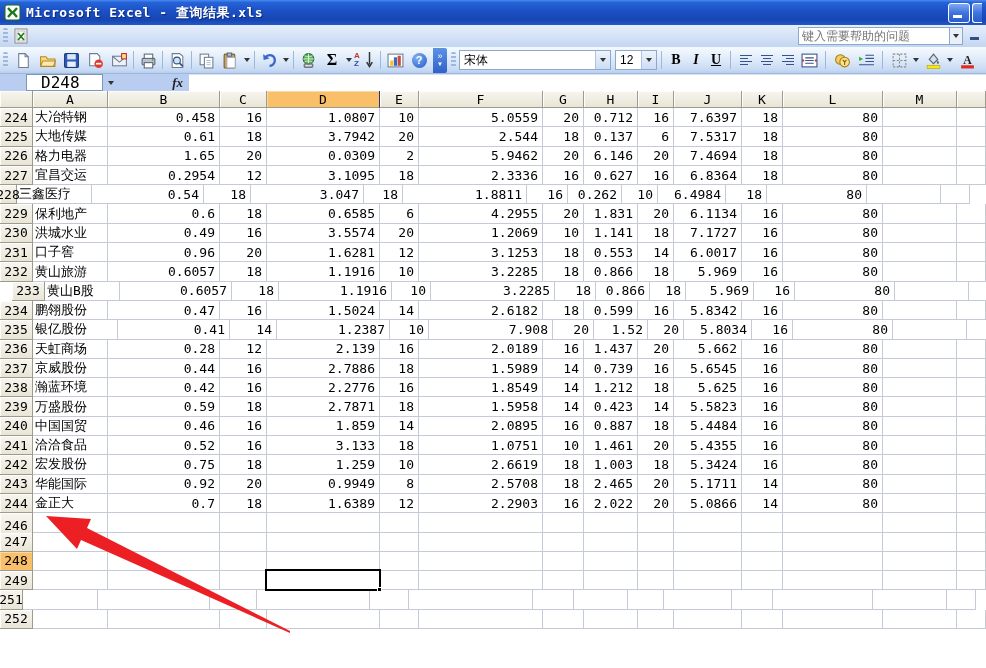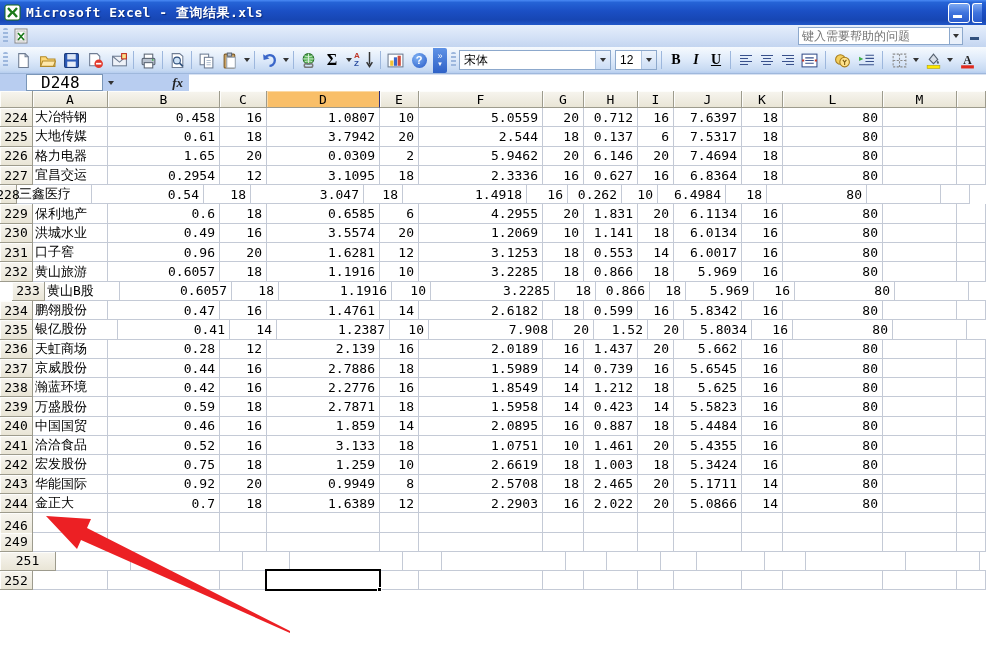--- a/index.html
+++ b/index.html
@@ -438,21 +438,21 @@
       <div class="cell c-num" style="width: 74px; height: 19.3103px;"></div>
       <div class="cell c-num" style="width: 29px; height: 19.3103px;"></div>
     </div>
     <div class="grid-row" style="height: 19.3103px;">
       <div class="gutter-cell" style="width: 17px; height: 19.3103px;">228</div>
       <div class="cell c-name" style="width: 75px; height: 19.3103px;">三鑫医疗</div>
       <div class="cell c-num" style="width: 112px; height: 19.3103px;">0.54</div>
       <div class="cell c-num" style="width: 47px; height: 19.3103px;">18</div>
       <div class="cell c-num" style="width: 113px; height: 19.3103px;">3.047</div>
       <div class="cell c-num" style="width: 39px; height: 19.3103px;">18</div>
-      <div class="cell c-num" style="width: 124px; height: 19.3103px;">1.4918</div>
+      <div class="cell c-num" style="width: 124px; height: 19.3103px;">1.8811</div>
       <div class="cell c-num" style="width: 41px; height: 19.3103px;">16</div>
       <div class="cell c-num" style="width: 54px; height: 19.3103px;">0.262</div>
       <div class="cell c-num" style="width: 36px; height: 19.3103px;">10</div>
       <div class="cell c-num" style="width: 68px; height: 19.3103px;">6.4984</div>
       <div class="cell c-num" style="width: 41px; height: 19.3103px;">18</div>
       <div class="cell c-num" style="width: 100px; height: 19.3103px;">80</div>
       <div class="cell c-num" style="width: 74px; height: 19.3103px;"></div>
       <div class="cell c-num" style="width: 29px; height: 19.3103px;"></div>
     </div>
     <div class="grid-row" style="height: 19.3103px;">
@@ -476,21 +476,21 @@
       <div class="gutter-cell" style="width: 33px; height: 19.3103px;">230</div>
       <div class="cell c-name" style="width: 75px; height: 19.3103px;">洪城水业</div>
       <div class="cell c-num" style="width: 112px; height: 19.3103px;">0.49</div>
       <div class="cell c-num" style="width: 47px; height: 19.3103px;">16</div>
       <div class="cell c-num" style="width: 113px; height: 19.3103px;">3.5574</div>
       <div class="cell c-num" style="width: 39px; height: 19.3103px;">20</div>
       <div class="cell c-num" style="width: 124px; height: 19.3103px;">1.2069</div>
       <div class="cell c-num" style="width: 41px; height: 19.3103px;">10</div>
       <div class="cell c-num" style="width: 54px; height: 19.3103px;">1.141</div>
       <div class="cell c-num" style="width: 36px; height: 19.3103px;">18</div>
-      <div class="cell c-num" style="width: 68px; height: 19.3103px;">6.0134</div>
+      <div class="cell c-num" style="width: 68px; height: 19.3103px;">7.1727</div>
       <div class="cell c-num" style="width: 41px; height: 19.3103px;">16</div>
       <div class="cell c-num" style="width: 100px; height: 19.3103px;">80</div>
       <div class="cell c-num" style="width: 74px; height: 19.3103px;"></div>
       <div class="cell c-num" style="width: 29px; height: 19.3103px;"></div>
     </div>
     <div class="grid-row" style="height: 19.3103px;">
       <div class="gutter-cell" style="width: 33px; height: 19.3103px;">231</div>
       <div class="cell c-name" style="width: 75px; height: 19.3103px;">口子窖</div>
       <div class="cell c-num" style="width: 112px; height: 19.3103px;">0.96</div>
       <div class="cell c-num" style="width: 47px; height: 19.3103px;">20</div>
@@ -538,21 +538,21 @@
       <div class="cell c-num" style="width: 41px; height: 19.3103px;">16</div>
       <div class="cell c-num" style="width: 100px; height: 19.3103px;">80</div>
       <div class="cell c-num" style="width: 74px; height: 19.3103px;"></div>
       <div class="cell c-num" style="width: 29px; height: 19.3103px;"></div>
     </div>
     <div class="grid-row" style="height: 19.3103px;">
       <div class="gutter-cell" style="width: 33px; height: 19.3103px;">234</div>
       <div class="cell c-name" style="width: 75px; height: 19.3103px;">鹏翎股份</div>
       <div class="cell c-num" style="width: 112px; height: 19.3103px;">0.47</div>
       <div class="cell c-num" style="width: 47px; height: 19.3103px;">16</div>
-      <div class="cell c-num" style="width: 113px; height: 19.3103px;">1.4761</div>
+      <div class="cell c-num" style="width: 113px; height: 19.3103px;">1.5024</div>
       <div class="cell c-num" style="width: 39px; height: 19.3103px;">14</div>
       <div class="cell c-num" style="width: 124px; height: 19.3103px;">2.6182</div>
       <div class="cell c-num" style="width: 41px; height: 19.3103px;">18</div>
       <div class="cell c-num" style="width: 54px; height: 19.3103px;">0.599</div>
       <div class="cell c-num" style="width: 36px; height: 19.3103px;">16</div>
       <div class="cell c-num" style="width: 68px; height: 19.3103px;">5.8342</div>
       <div class="cell c-num" style="width: 41px; height: 19.3103px;">16</div>
       <div class="cell c-num" style="width: 100px; height: 19.3103px;">80</div>
       <div class="cell c-num" style="width: 74px; height: 19.3103px;"></div>
       <div class="cell c-num" style="width: 29px; height: 19.3103px;"></div>
@@ -738,38 +738,72 @@
       <div class="cell c-num" style="width: 41px; height: 19.3103px;"></div>
       <div class="cell c-num" style="width: 54px; height: 19.3103px;"></div>
       <div class="cell c-num" style="width: 36px; height: 19.3103px;"></div>
       <div class="cell c-num" style="width: 68px; height: 19.3103px;"></div>
       <div class="cell c-num" style="width: 41px; height: 19.3103px;"></div>
       <div class="cell c-num" style="width: 100px; height: 19.3103px;"></div>
       <div class="cell c-num" style="width: 74px; height: 19.3103px;"></div>
       <div class="cell c-num" style="width: 29px; height: 19.3103px;"></div>
     </div>
     <div class="grid-row" style="height: 19.3103px;">
+      <div class="gutter-cell" style="width: 33px; height: 19.3103px;">247</div>
+      <div class="cell c-name" style="width: 75px; height: 19.3103px;"></div>
+      <div class="cell c-num" style="width: 112px; height: 19.3103px;"></div>
+      <div class="cell c-num" style="width: 47px; height: 19.3103px;"></div>
+      <div class="cell c-num" style="width: 113px; height: 19.3103px;"></div>
+      <div class="cell c-num" style="width: 39px; height: 19.3103px;"></div>
+      <div class="cell c-num" style="width: 124px; height: 19.3103px;"></div>
+      <div class="cell c-num" style="width: 41px; height: 19.3103px;"></div>
+      <div class="cell c-num" style="width: 54px; height: 19.3103px;"></div>
+      <div class="cell c-num" style="width: 36px; height: 19.3103px;"></div>
+      <div class="cell c-num" style="width: 68px; height: 19.3103px;"></div>
+      <div class="cell c-num" style="width: 41px; height: 19.3103px;"></div>
+      <div class="cell c-num" style="width: 100px; height: 19.3103px;"></div>
+      <div class="cell c-num" style="width: 74px; height: 19.3103px;"></div>
+      <div class="cell c-num" style="width: 29px; height: 19.3103px;"></div>
+    </div>
+    <div class="grid-row" style="height: 19.3103px;">
+      <div class="gutter-cell sel" style="width: 33px; height: 19.3103px;">248</div>
+      <div class="cell c-name" style="width: 75px; height: 19.3103px;"></div>
+      <div class="cell c-num" style="width: 112px; height: 19.3103px;"></div>
+      <div class="cell c-num" style="width: 47px; height: 19.3103px;"></div>
+      <div class="cell c-num" style="width: 113px; height: 19.3103px;"></div>
+      <div class="cell c-num" style="width: 39px; height: 19.3103px;"></div>
+      <div class="cell c-num" style="width: 124px; height: 19.3103px;"></div>
+      <div class="cell c-num" style="width: 41px; height: 19.3103px;"></div>
+      <div class="cell c-num" style="width: 54px; height: 19.3103px;"></div>
+      <div class="cell c-num" style="width: 36px; height: 19.3103px;"></div>
+      <div class="cell c-num" style="width: 68px; height: 19.3103px;"></div>
+      <div class="cell c-num" style="width: 41px; height: 19.3103px;"></div>
+      <div class="cell c-num" style="width: 100px; height: 19.3103px;"></div>
+      <div class="cell c-num" style="width: 74px; height: 19.3103px;"></div>
+      <div class="cell c-num" style="width: 29px; height: 19.3103px;"></div>
+    </div>
+    <div class="grid-row" style="height: 19.3103px;">
       <div class="gutter-cell" style="width: 33px; height: 19.3103px;">249</div>
       <div class="cell c-name" style="width: 75px; height: 19.3103px;"></div>
       <div class="cell c-num" style="width: 112px; height: 19.3103px;"></div>
       <div class="cell c-num" style="width: 47px; height: 19.3103px;"></div>
       <div class="cell c-num" style="width: 113px; height: 19.3103px;"></div>
       <div class="cell c-num" style="width: 39px; height: 19.3103px;"></div>
       <div class="cell c-num" style="width: 124px; height: 19.3103px;"></div>
       <div class="cell c-num" style="width: 41px; height: 19.3103px;"></div>
       <div class="cell c-num" style="width: 54px; height: 19.3103px;"></div>
       <div class="cell c-num" style="width: 36px; height: 19.3103px;"></div>
       <div class="cell c-num" style="width: 68px; height: 19.3103px;"></div>
       <div class="cell c-num" style="width: 41px; height: 19.3103px;"></div>
       <div class="cell c-num" style="width: 100px; height: 19.3103px;"></div>
       <div class="cell c-num" style="width: 74px; height: 19.3103px;"></div>
       <div class="cell c-num" style="width: 29px; height: 19.3103px;"></div>
     </div>
     <div class="grid-row" style="height: 19.3103px;">
-      <div class="gutter-cell" style="width: 56px; height: 19.3103px;">251</div>
+      <div class="gutter-cell" style="width: 23px; height: 19.3103px;">251</div>
       <div class="cell c-name" style="width: 75px; height: 19.3103px;"></div>
       <div class="cell c-num" style="width: 112px; height: 19.3103px;"></div>
       <div class="cell c-num" style="width: 47px; height: 19.3103px;"></div>
       <div class="cell c-num" style="width: 113px; height: 19.3103px;"></div>
       <div class="cell c-num" style="width: 39px; height: 19.3103px;"></div>
       <div class="cell c-num" style="width: 124px; height: 19.3103px;"></div>
       <div class="cell c-num" style="width: 41px; height: 19.3103px;"></div>
       <div class="cell c-num" style="width: 54px; height: 19.3103px;"></div>
       <div class="cell c-num" style="width: 36px; height: 19.3103px;"></div>
       <div class="cell c-num" style="width: 68px; height: 19.3103px;"></div>

